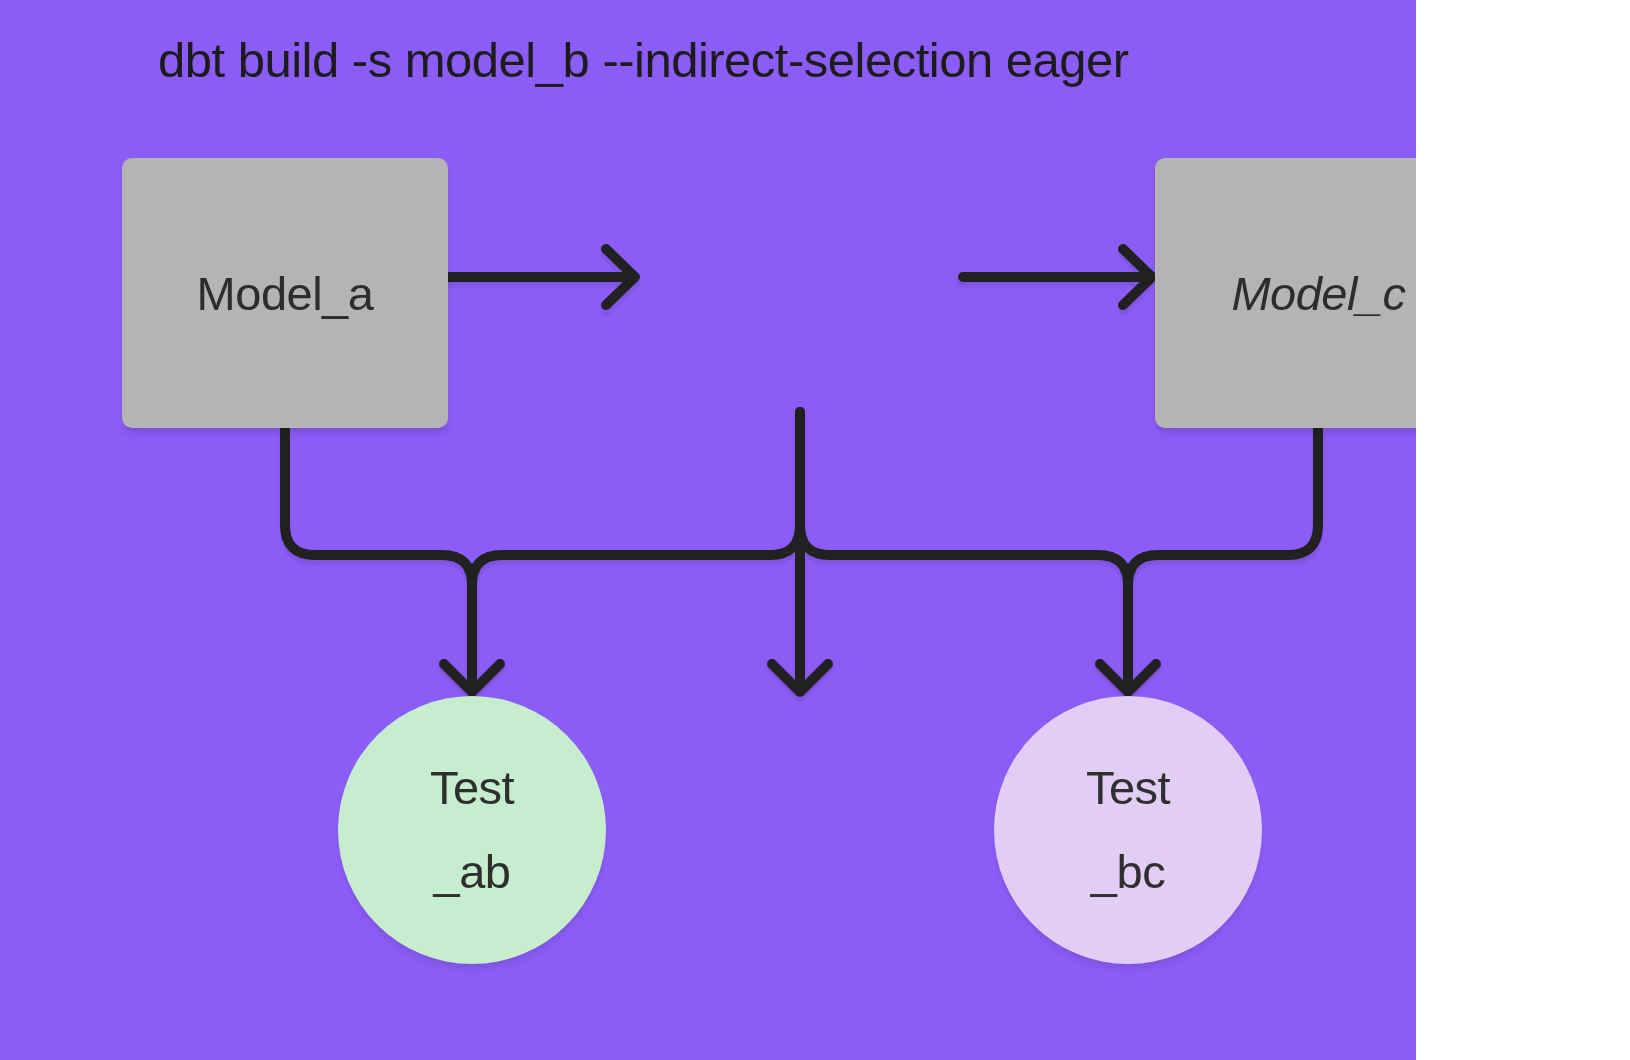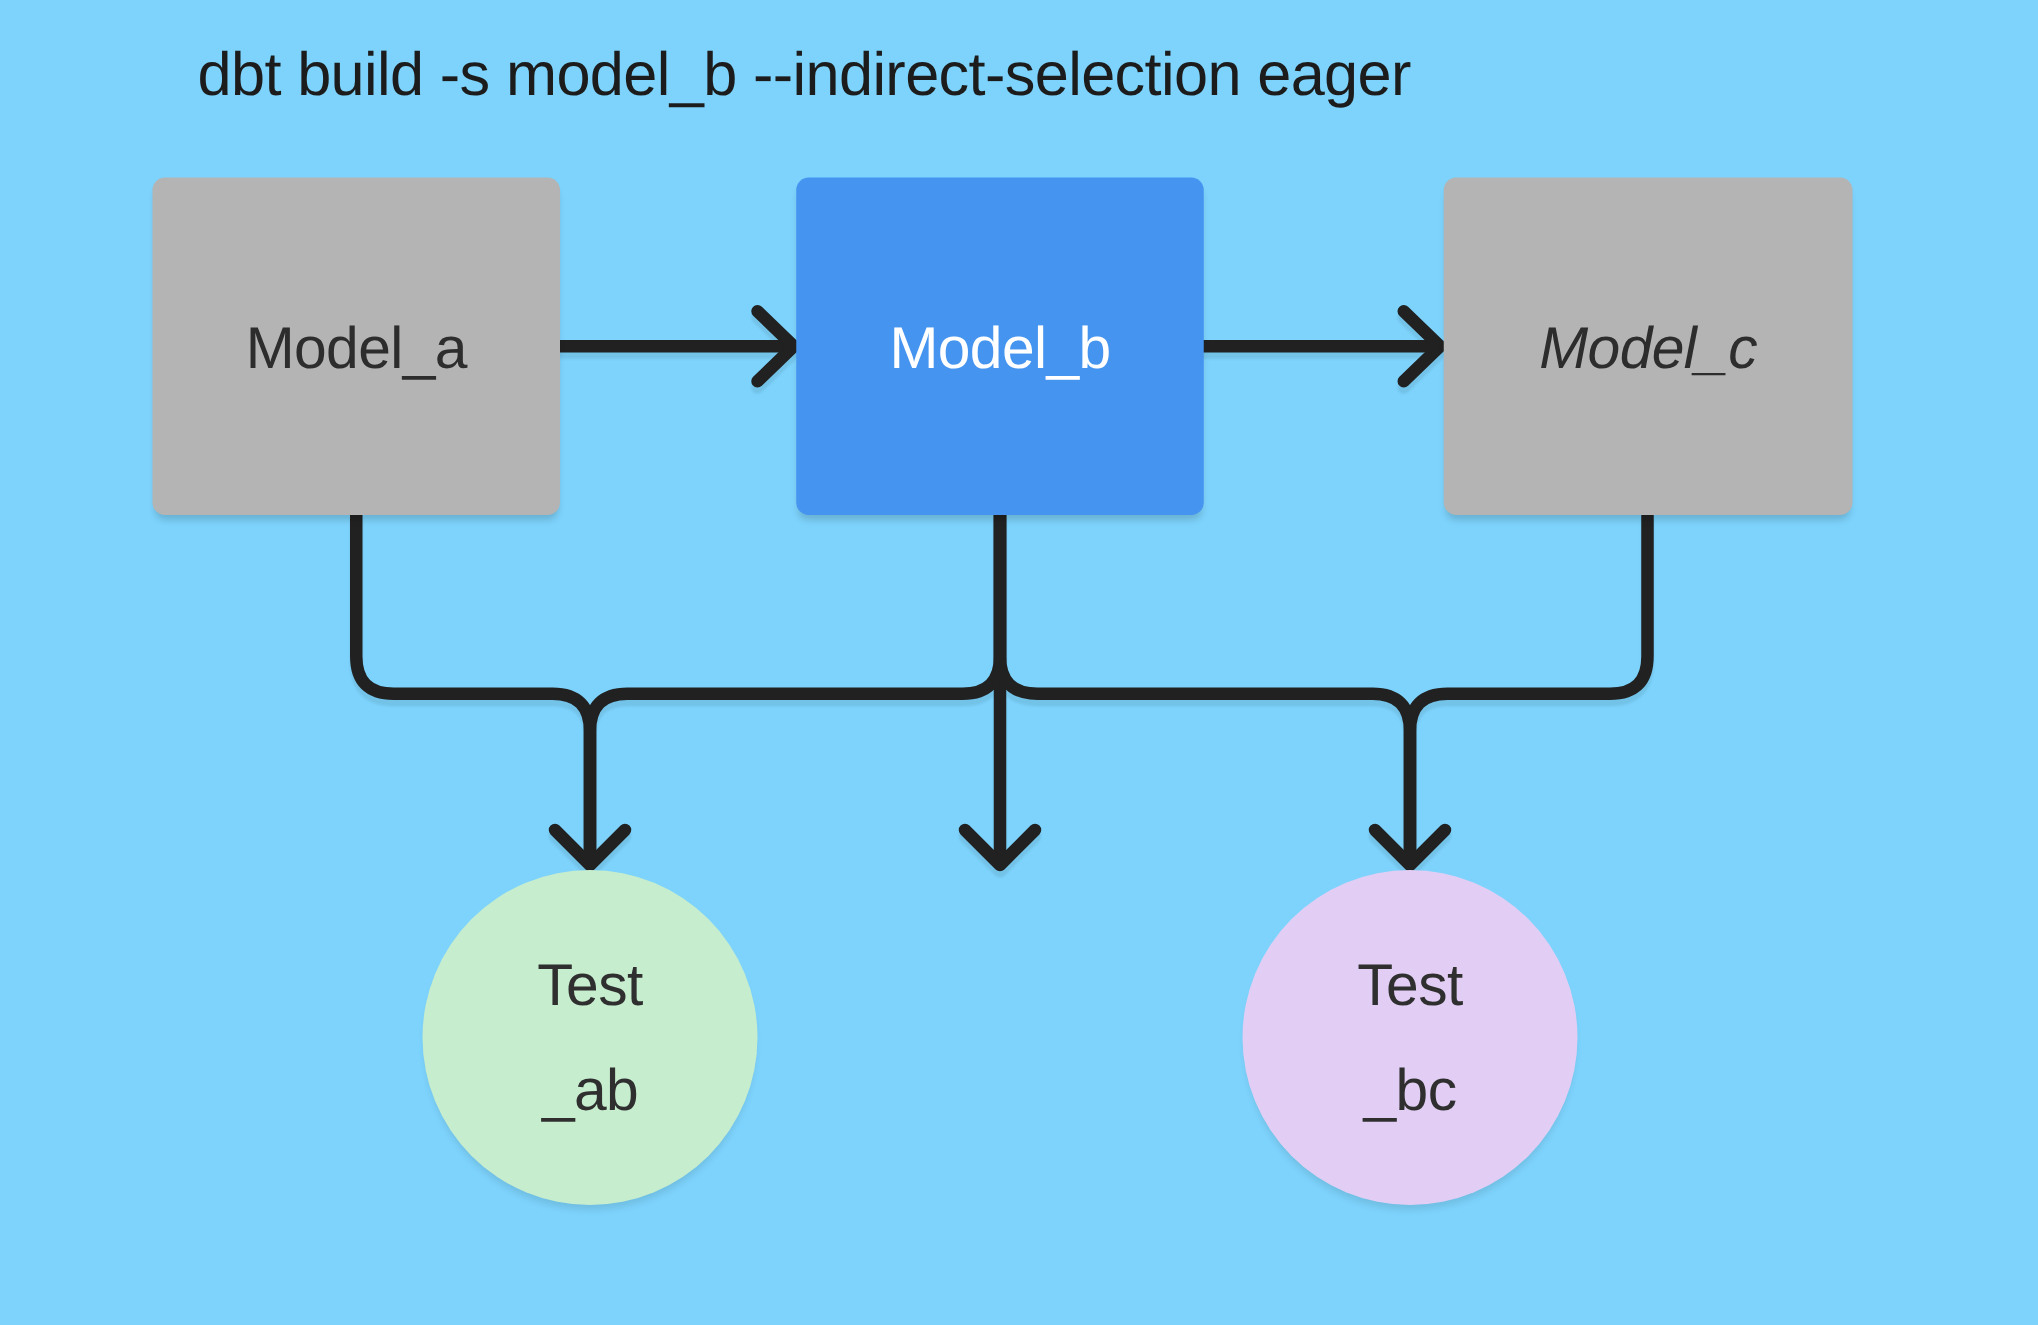--- a/index.html
+++ b/index.html
@@ -3,23 +3,23 @@
 <meta charset="utf-8">
 <style>
   html, body {
     margin: 0;
     padding: 0;
     background: #ffffff;
     font-family: "Liberation Sans", sans-serif;
   }
   .canvas {
     position: relative;
-    width: 1630px;
+    width: 1416px;
     height: 1060px;
-    background: #7dd3fc;
+    background: #8b5cf6;
     overflow: hidden;
   }
   .title {
     position: absolute;
     left: 158px;
     top: 30px;
     font-size: 49px;
     line-height: 60px;
     font-weight: 500;
     letter-spacing: -0.5px;
@@ -38,21 +38,21 @@
     stroke: #212121;
     stroke-width: 10;
     stroke-linecap: round;
     stroke-linejoin: round;
   }
   .edges-layer {
     filter: drop-shadow(0 5px 1px rgba(0,0,0,0.08));
   }
   .model {
     position: absolute;
-    top: 142px;
+    top: 158px;
     width: 326px;
     height: 270px;
     border-radius: 10px;
     display: flex;
     align-items: center;
     justify-content: center;
     font-size: 47px;
     font-weight: 500;
     letter-spacing: -0.5px;
     box-shadow: 0 6px 6px -2px rgba(0,0,0,0.16);
@@ -115,23 +115,20 @@
       <path d="M 444 664 L 472 692 L 500 664"></path>
       <path d="M 772 664 L 800 692 L 828 664"></path>
       <path d="M 1100 664 L 1128 692 L 1156 664"></path>
     </g>
   </svg>
 
   <div class="model model-gray model-a">
     <span>Model_a</span>
   </div>
 
-  <div class="model model-blue model-b">
-    <span>Model_b</span>
-  </div>
 
   <div class="model model-gray model-c">
     <span>Model_c</span>
   </div>
 
   <div class="test test-green">
     <span class="test-line">Test</span>
     <span class="test-line">_ab</span>
   </div>
 

